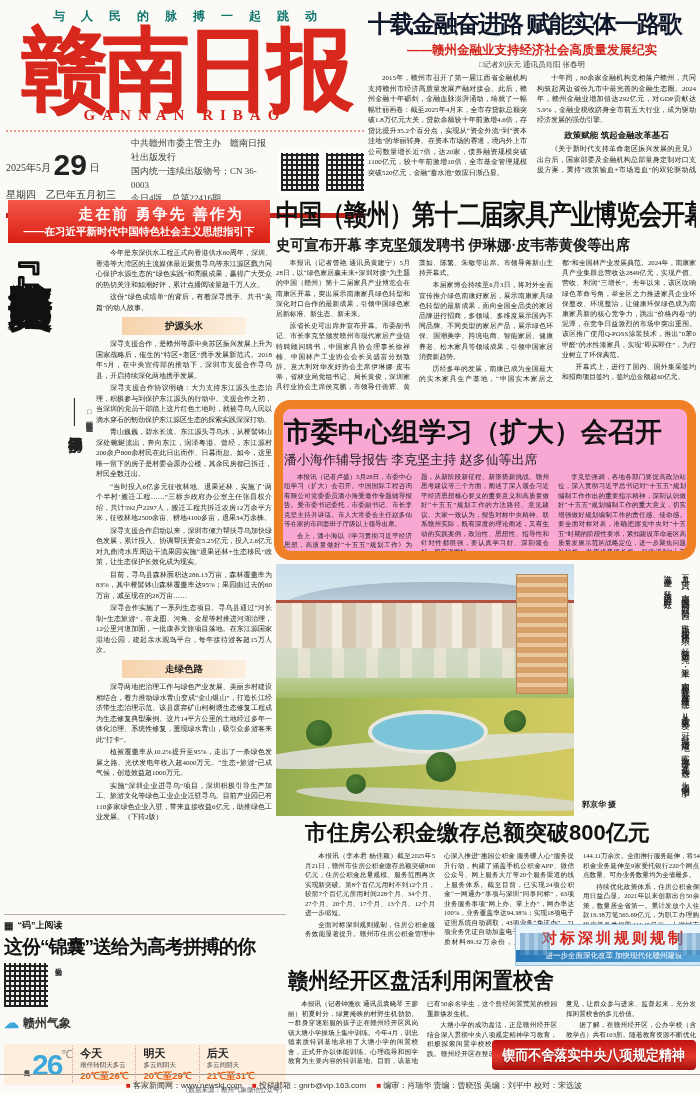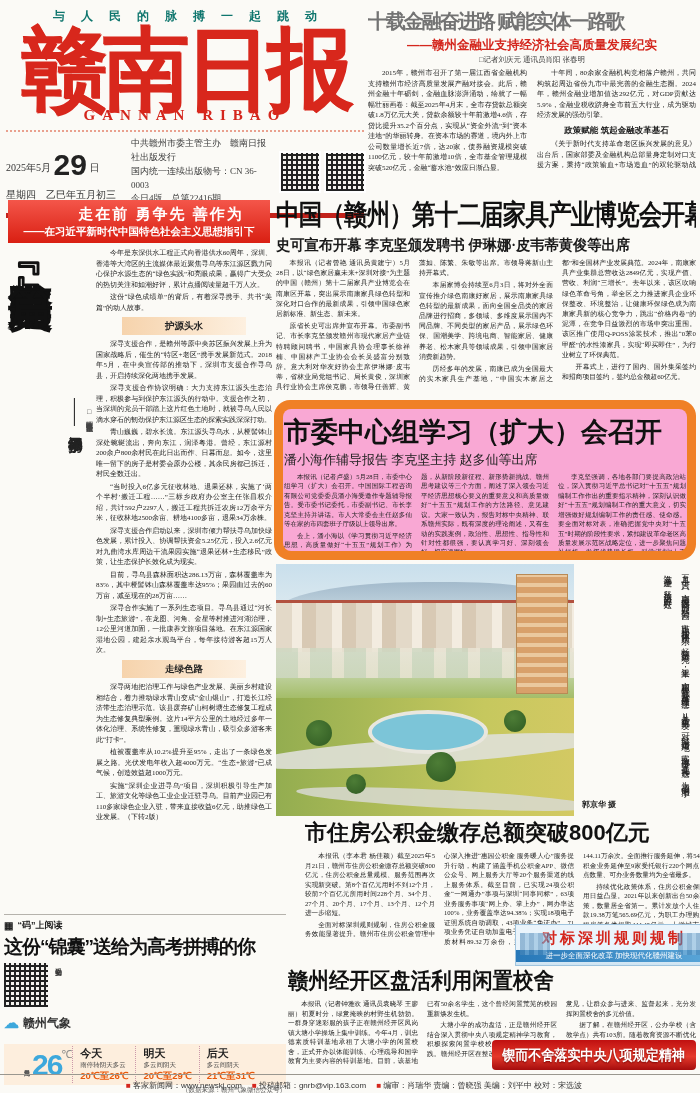--- a/index.html
+++ b/index.html
@@ -18,21 +18,21 @@
   .daterow{display:flex;align-items:center;margin-top:6px;border-top:2px dotted #e9a08e;padding-top:5px;gap:7px;}
   .dblock{width:118px;font-size:10px;color:#333;line-height:1.5;white-space:nowrap;}
   .dday{font-size:30px;font-weight:bold;color:#222;vertical-align:-4px;font-family:"Liberation Sans",sans-serif;}
   .pub{flex:1;font-size:9px;color:#3a3a3a;line-height:1.55;}
   .qr{width:38px;height:38px;background:
       repeating-linear-gradient(0deg,#222 0 2px,transparent 2px 5px),
       repeating-linear-gradient(90deg,#222 0 2px,#f4f2ee 2px 5px);outline:2px solid #fff;}
   .redrule{height:5px;background:#c2231b;margin-top:7px;}
   
   .finance{position:absolute;left:368px;top:8px;width:328px;height:182px;overflow:hidden;font-family:"Liberation Sans",sans-serif;}
-  .fin-h{font-size:20px;font-weight:900;letter-spacing:-2px;white-space:nowrap;color:#737373;}
+  .fin-h{font-size:24px;font-weight:900;letter-spacing:-2px;white-space:nowrap;color:#0f172a;}
   .fin-sub{color:#d4261d;font-size:12.5px;font-weight:bold;text-align:center;margin:2px 0 1px;}
   .fin-by{font-size:7.5px;text-align:center;color:#444;margin-bottom:3px;}
   .fin-body{columns:2;column-gap:10px;font-size:7px;line-height:1.5;color:#222;height:118px;overflow:hidden;
             font-family:"Liberation Serif",serif;}
   .fin-sub2{font-weight:bold;text-align:center;font-size:8.5px;text-indent:0;margin:3px 0;font-family:"Liberation Sans",sans-serif;}
   
   .banner{position:absolute;left:8px;top:200px;width:262px;height:43px;color:#fff;text-align:center;
           background:linear-gradient(180deg,#f4564a,#d91f12);font-family:"Liberation Sans",sans-serif;
           display:flex;flex-direction:column;justify-content:center;gap:1px;}
   .banner .b1{font-size:15px;font-weight:900;letter-spacing:2px;padding-left:44px;}

